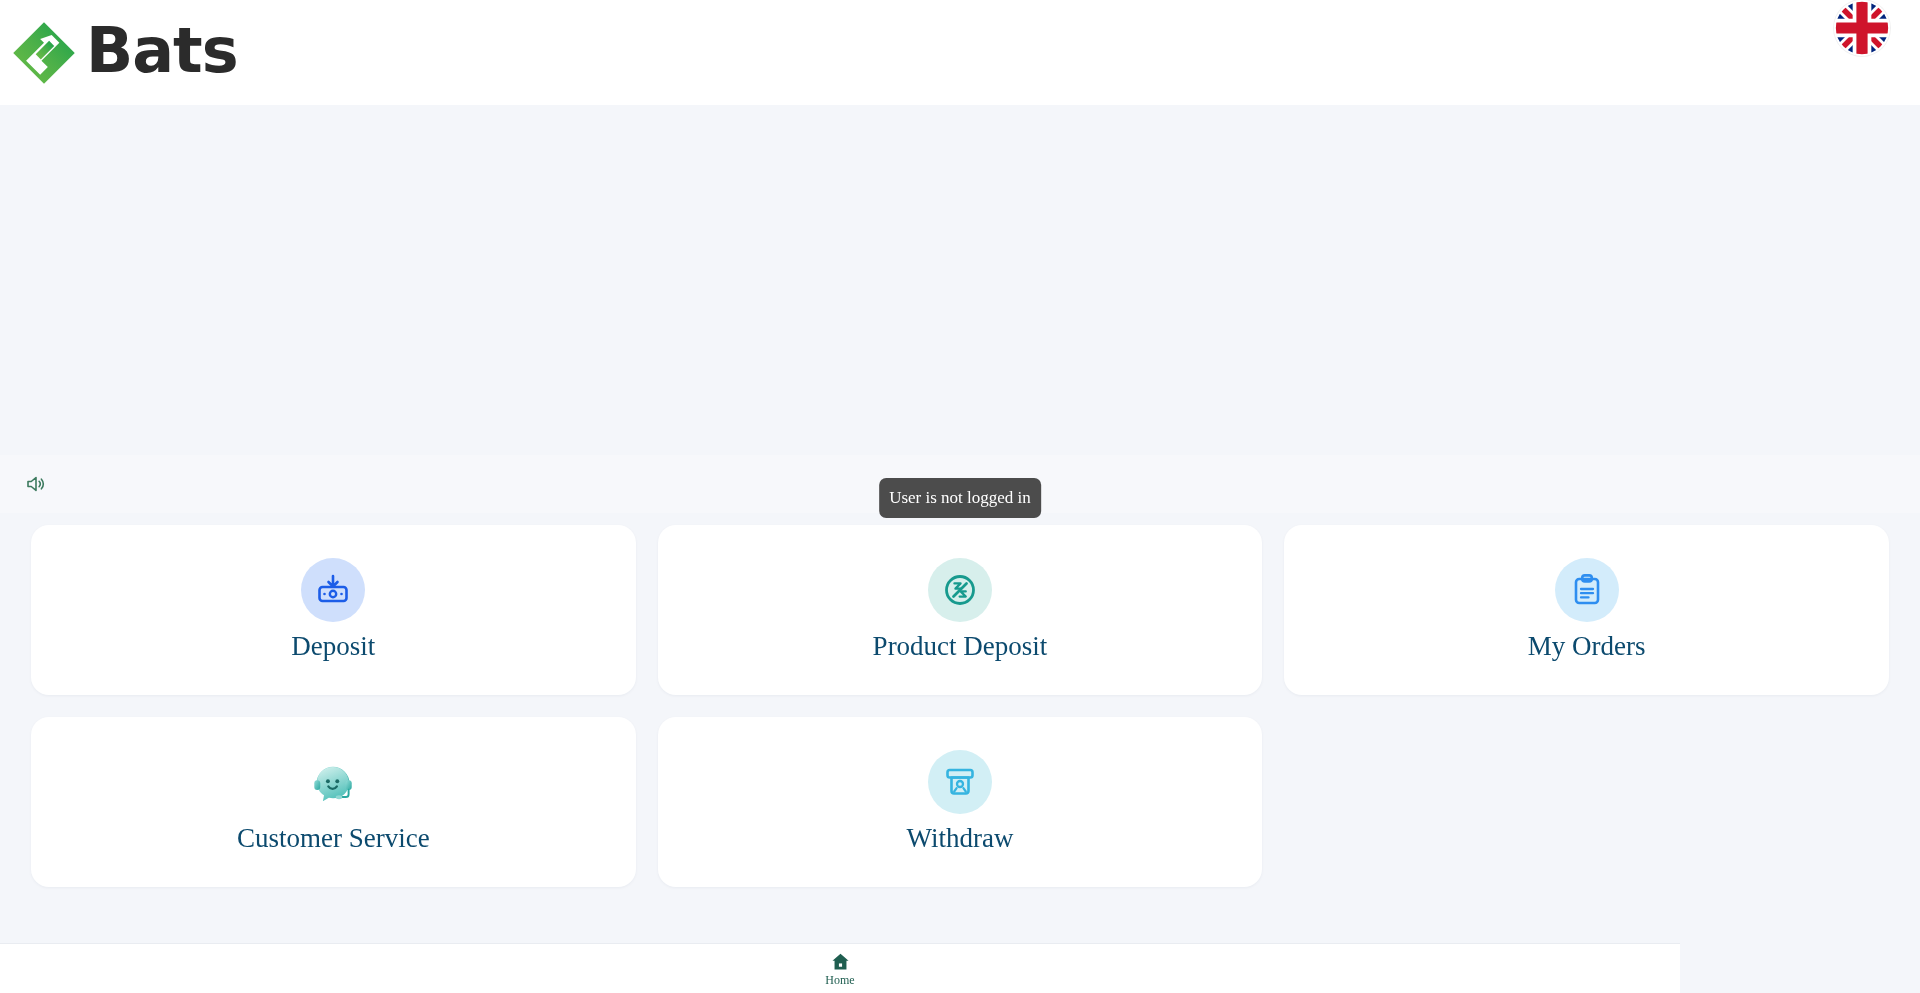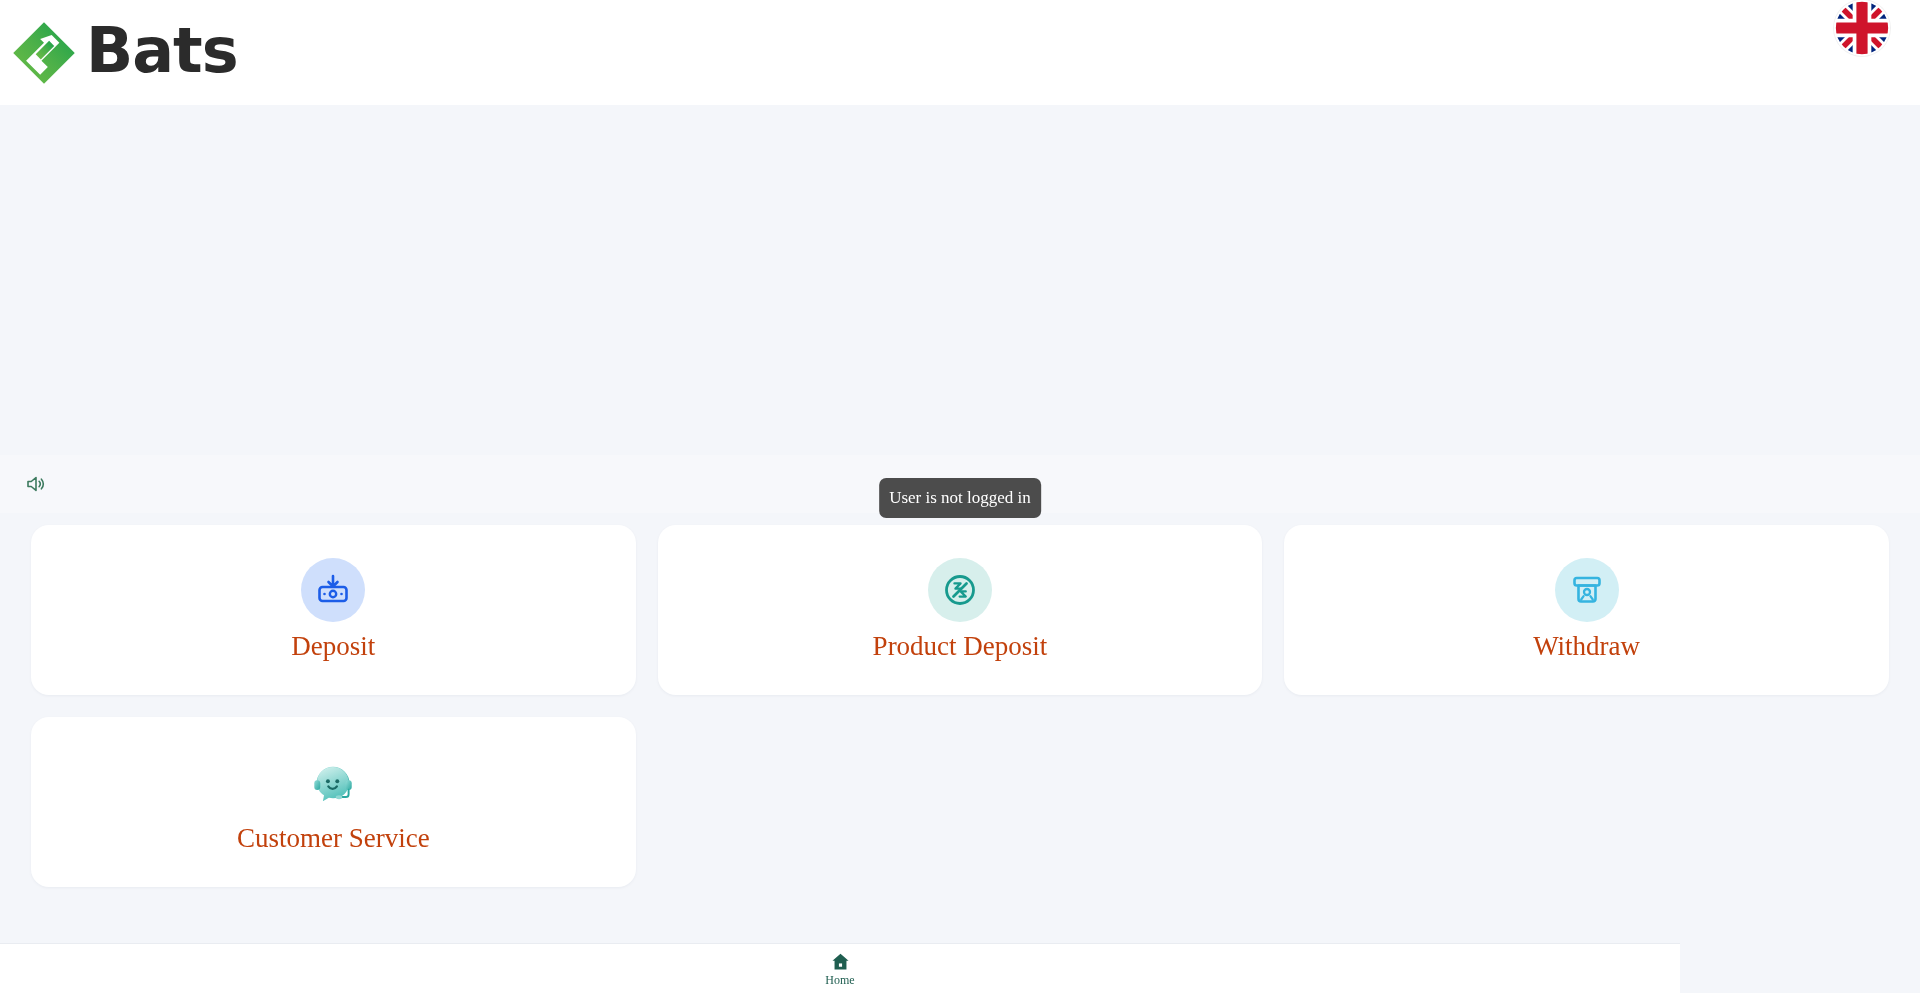--- a/index.html
+++ b/index.html
@@ -155,21 +155,21 @@
 
   .bg-blue   { background: #cfdffc; }
   .bg-teal   { background: #d7efec; }
   .bg-lblue  { background: #d3ecfb; }
   .bg-cyan   { background: #d2eff5; }
   .bg-none   { background: transparent; }
 
   .entry-label {
     font-family: "Liberation Serif", serif;
     font-size: 27px;
-    color: #c2410c;
+    color: #0c4a6e;
     line-height: 1.1;
   }
 
   
   .tabbar {
     position: absolute;
     bottom: 0; left: 0;
     width: 1680px;
     height: 50px;
     background: #ffffff;
@@ -276,31 +276,29 @@
         <svg viewBox="0 0 40 40" width="40" height="40" aria-hidden="true">
           <circle cx="20" cy="20" r="13.5" fill="none" stroke="#179a8e" stroke-width="2.8"></circle>
           <path d="M26.5 13.5 L13.5 26.5" stroke="#179a8e" stroke-width="2.8" stroke-linecap="round"></path>
           <path d="M14.4 13.4 h6.2 l-5.2 5.2 h5.2" fill="none" stroke="#179a8e" stroke-width="2.2" stroke-linecap="round" stroke-linejoin="round"></path>
           <path d="M19.6 26.6 h6.2 l-5.2-5.2 h5.2" fill="none" stroke="#179a8e" stroke-width="2.2" stroke-linecap="round" stroke-linejoin="round"></path>
         </svg>
       </span>
       <span class="entry-label">Product Deposit</span>
     </div>
 
-
-    <div class="entry-card">
-      <span class="entry-icon-wrap bg-cyan">
+    <div class="entry-card">
+      <span class="entry-icon-wrap bg-lblue">
         <svg viewBox="0 0 40 40" width="40" height="40" aria-hidden="true">
-          <rect x="7.5" y="8" width="25" height="7.5" rx="2.2" fill="none" stroke="#35b4e0" stroke-width="2.6"></rect>
-          <path d="M11.5 15.5 h17 v13.5 a2.5 2.5 0 0 1 -2.5 2.5 h-12 a2.5 2.5 0 0 1 -2.5 -2.5 z" fill="none" stroke="#35b4e0" stroke-width="2.6" stroke-linejoin="round"></path>
-          <circle cx="20" cy="22" r="3" fill="none" stroke="#35b4e0" stroke-width="2.3"></circle>
-          <path d="M14.2 29.5 l2.4-3.4 M25.8 29.5 l-2.4-3.4" stroke="#35b4e0" stroke-width="2.2" stroke-linecap="round"></path>
-        </svg>
-      </span>
-      <span class="entry-label">Withdraw</span>
+          <rect x="9" y="9" width="22" height="24" rx="3.2" fill="none" stroke="#2e8ef0" stroke-width="2.6"></rect>
+          <rect x="15.2" y="5.4" width="9.6" height="6" rx="2.6" fill="none" stroke="#2e8ef0" stroke-width="2.6"></rect>
+          <path d="M14 19 h12 M14 23.2 h12 M14 27.4 h7.5" stroke="#2e8ef0" stroke-width="2.3" stroke-linecap="round"></path>
+        </svg>
+      </span>
+      <span class="entry-label">My Orders</span>
     </div>
 
     <div class="entry-card">
       <span class="entry-icon-wrap bg-none">
         <svg viewBox="0 0 40 40" width="52" height="52" aria-hidden="true">
           <defs>
             <linearGradient id="gFace" x1="0" y1="0" x2="0.4" y2="1">
               <stop offset="0%" stop-color="#d8f3f0"></stop>
               <stop offset="100%" stop-color="#55c2bb"></stop>
             </linearGradient>
@@ -316,20 +314,32 @@
           <path d="M32 26 v3.4 a2.2 2.2 0 0 1 -2.2 2.2 h-3.2" fill="none" stroke="#2aa79f" stroke-width="1.5" stroke-linecap="round"></path>
           <ellipse cx="24.6" cy="31.7" rx="2.5" ry="1.5" fill="#8fd8d3"></ellipse>
           <circle cx="16.1" cy="19.4" r="1.5" fill="#1b6a66"></circle>
           <circle cx="23.3" cy="19.4" r="1.5" fill="#1b6a66"></circle>
           <path d="M16.4 23.4 a3.9 3.9 0 0 0 6.6 0" fill="none" stroke="#1b6a66" stroke-width="1.7" stroke-linecap="round"></path>
         </svg>
       </span>
       <span class="entry-label">Customer Service</span>
     </div>
 
+    <div class="entry-card">
+      <span class="entry-icon-wrap bg-cyan">
+        <svg viewBox="0 0 40 40" width="40" height="40" aria-hidden="true">
+          <rect x="7.5" y="8" width="25" height="7.5" rx="2.2" fill="none" stroke="#35b4e0" stroke-width="2.6"></rect>
+          <path d="M11.5 15.5 h17 v13.5 a2.5 2.5 0 0 1 -2.5 2.5 h-12 a2.5 2.5 0 0 1 -2.5 -2.5 z" fill="none" stroke="#35b4e0" stroke-width="2.6" stroke-linejoin="round"></path>
+          <circle cx="20" cy="22" r="3" fill="none" stroke="#35b4e0" stroke-width="2.3"></circle>
+          <path d="M14.2 29.5 l2.4-3.4 M25.8 29.5 l-2.4-3.4" stroke="#35b4e0" stroke-width="2.2" stroke-linecap="round"></path>
+        </svg>
+      </span>
+      <span class="entry-label">Withdraw</span>
+    </div>
+
   </div>
 
 </div>
 
 <div class="toast">User is not logged in</div>
 
 <div class="tabbar">
 
   <div class="tab active">
     <span>

